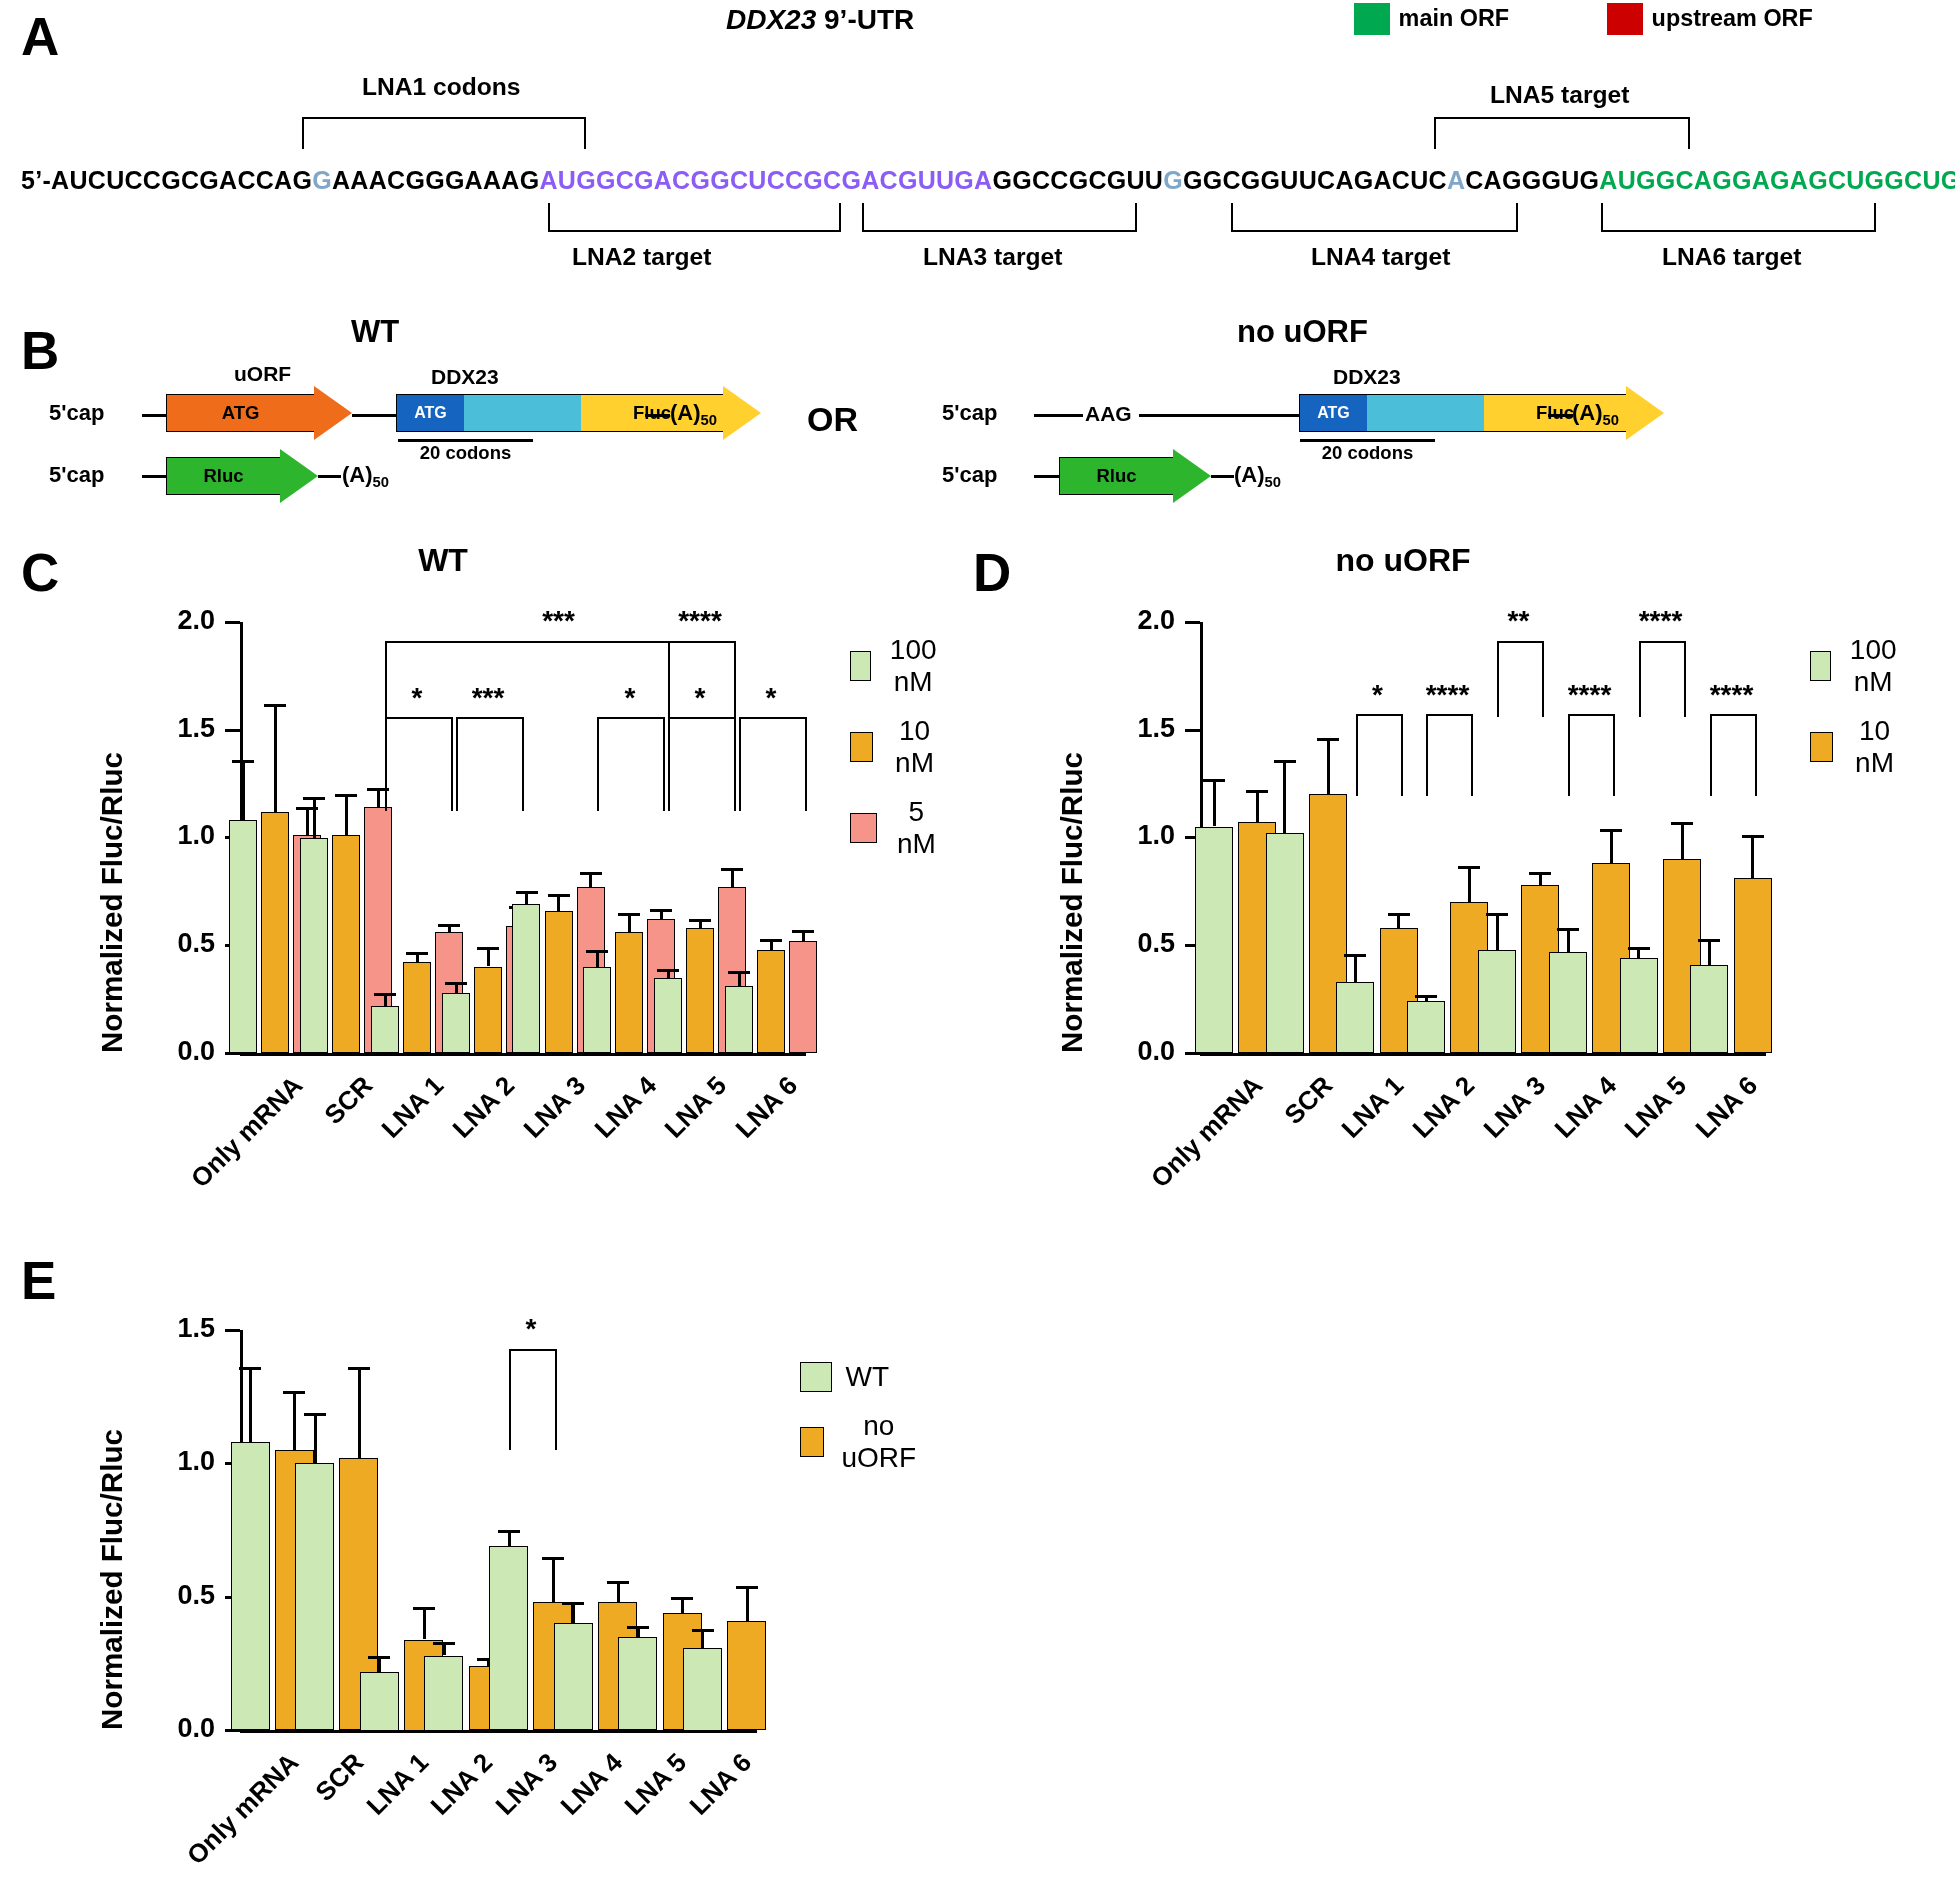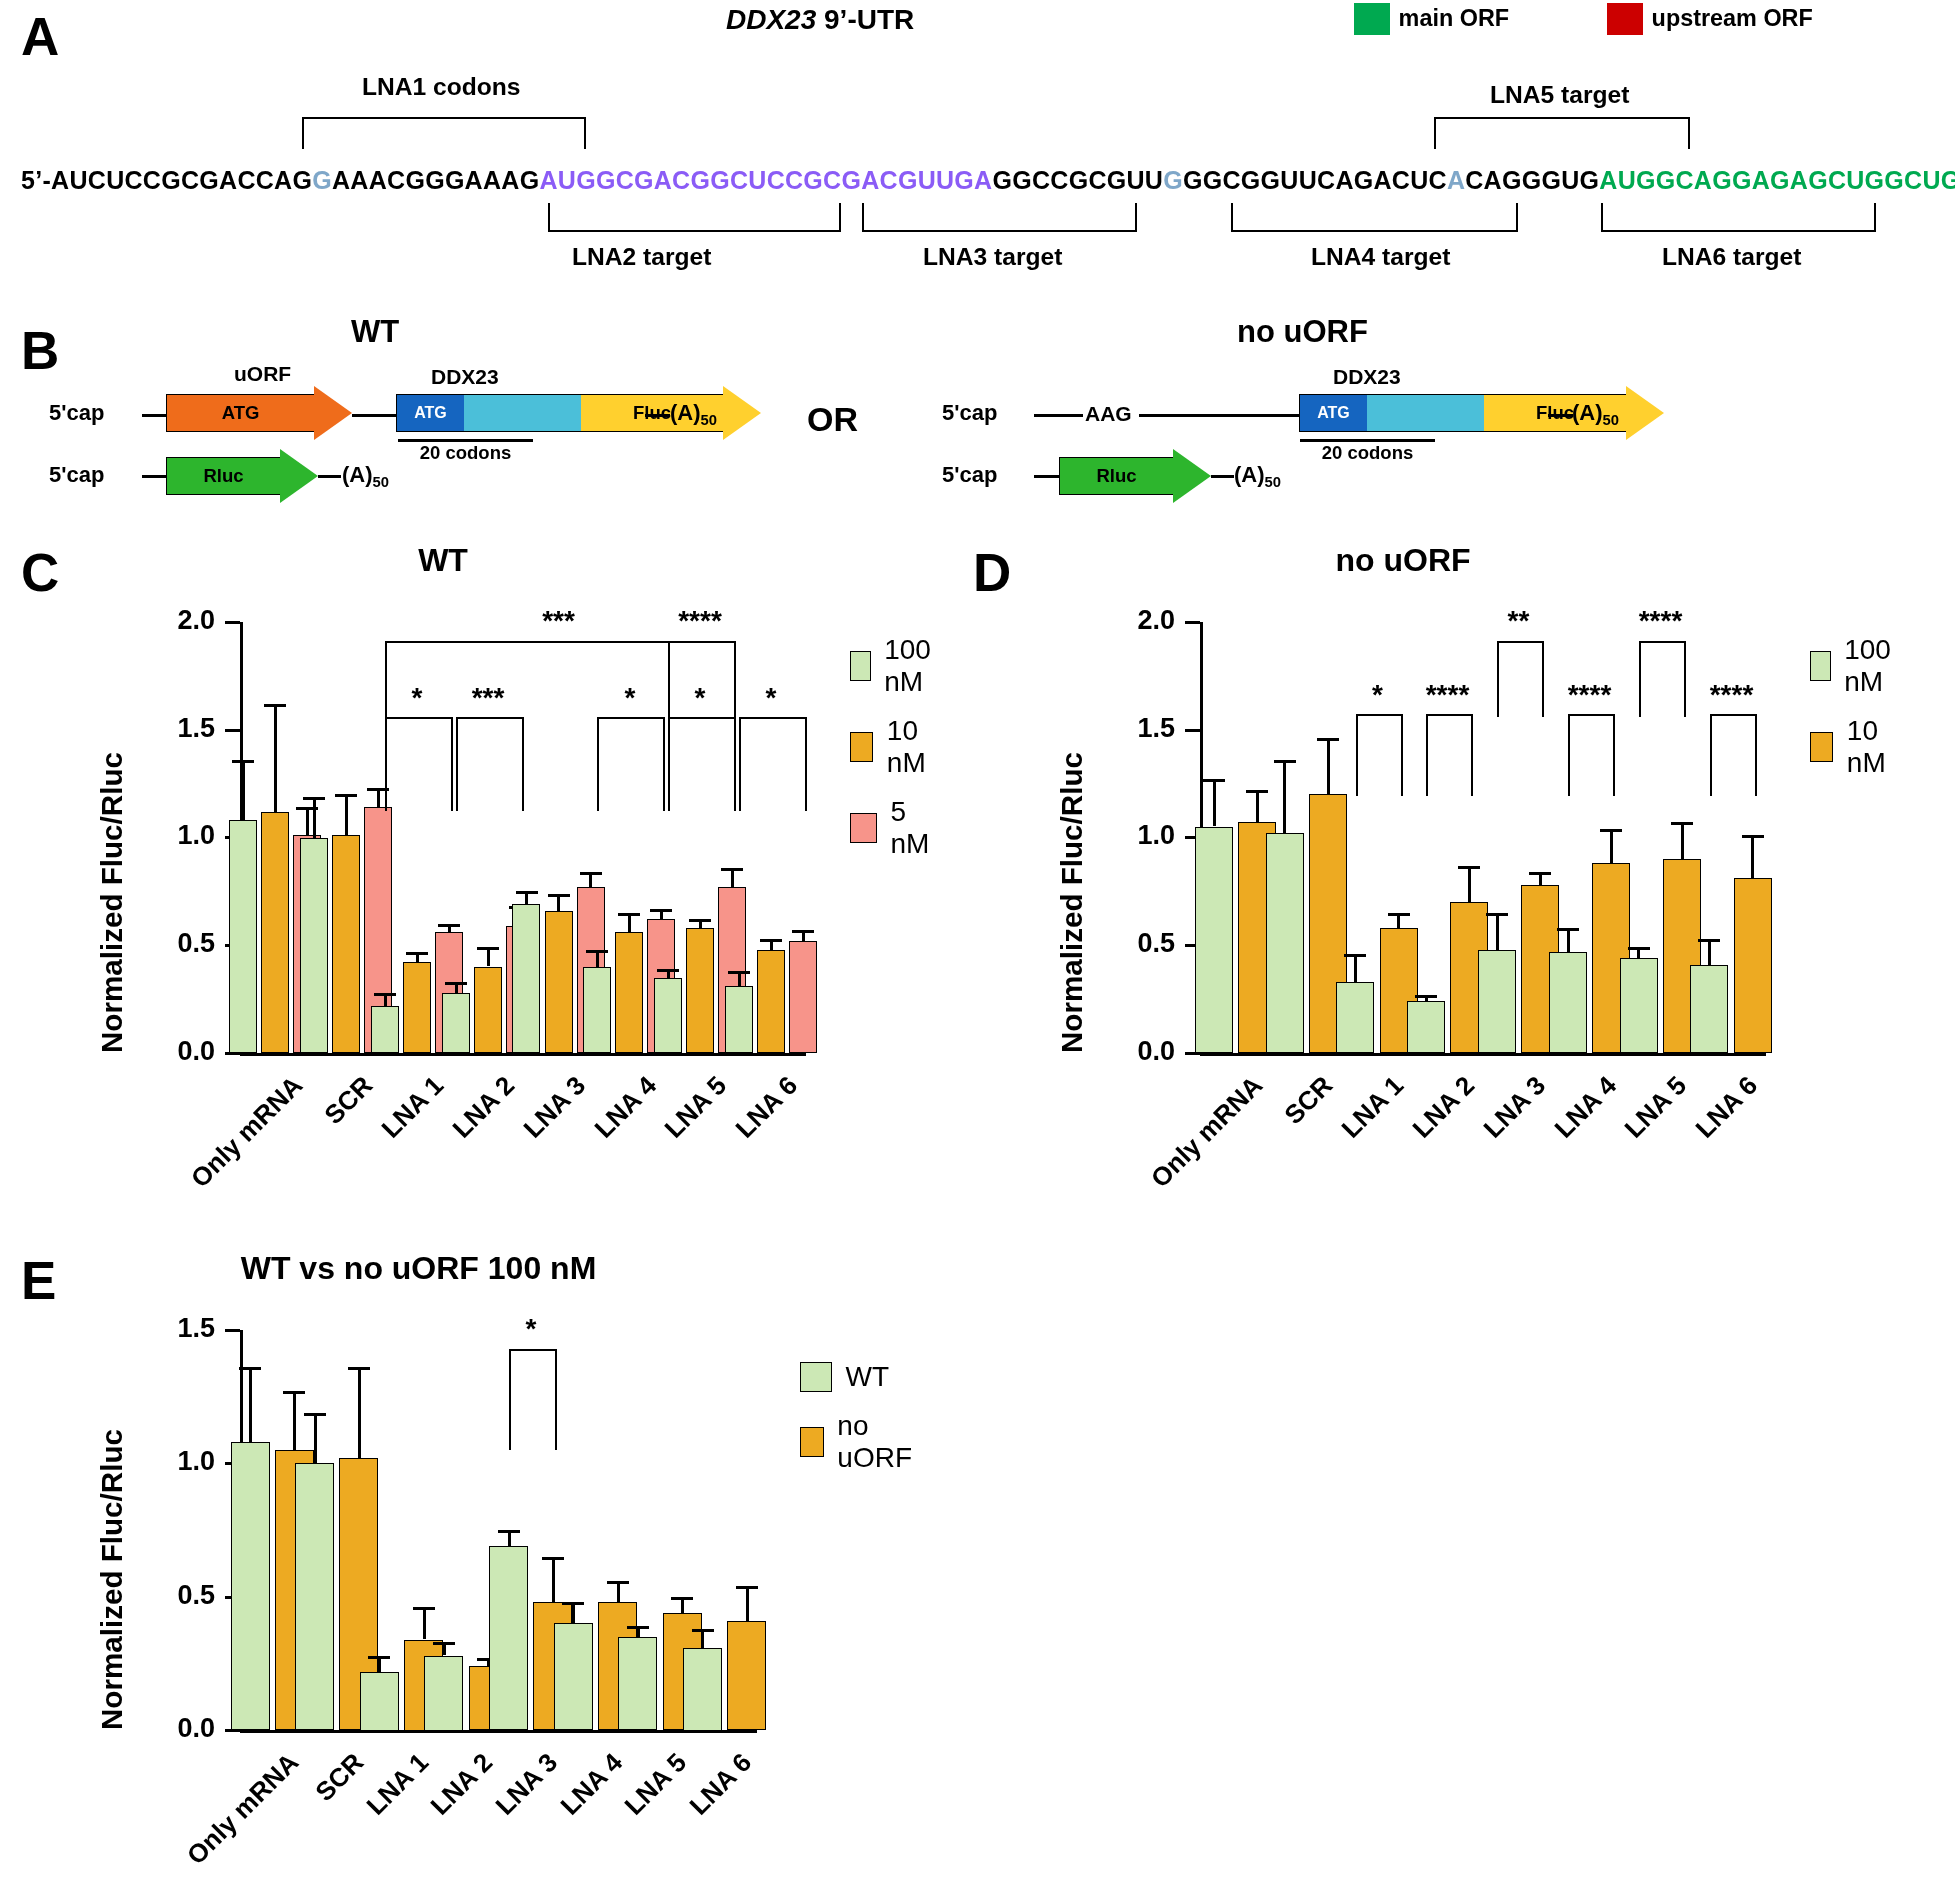--- a/index.html
+++ b/index.html
@@ -61,21 +61,21 @@
   .tick{position:absolute;background:#000;height:3.1px;width:14.8px;}
   .ticklbl{position:absolute;font-size:27px;font-weight:bold;text-align:right;}
   .ylabel{position:absolute;font-size:29.6px;font-weight:bold;transform-origin:0 0;transform:rotate(-90deg);white-space:nowrap;}
   .bar{position:absolute;border:1.8px solid #000;box-sizing:border-box;}
   .errbar{position:absolute;width:2.5px;background:#000;}
   .errcap{position:absolute;height:2.5px;background:#000;}
   .catlbl{position:absolute;font-size:26px;font-weight:bold;white-space:nowrap;transform-origin:100% 0;transform:rotate(-45deg);text-align:right;}
   .legendbox{position:absolute;}
   .legendbox .row{display:flex;align-items:center;gap:13.5px;margin-bottom:17px;}
   .legendbox .sw{width:32px;height:29.6px;border:1.8px solid #000;box-sizing:border-box;}
-  .legendbox .lb{font-size:28px;}
+  .legendbox .lb{font-size:28px;text-align:center;}
   .sig{position:absolute;font-size:28px;font-weight:bold;text-align:center;}
   .sigline{position:absolute;border-top:2.5px solid #000;border-left:2.5px solid #000;border-right:2.5px solid #000;}
 </style>
 </head>
 <body>
 
 <div id="panelA">
   <div class="panel-letter" style="left:21px;top:6.2px;">A</div>
   <div class="title">
     <i>DDX23</i><span> 9’-UTR</span>
@@ -398,21 +398,20 @@
     <div class="sigline" style="left: 386px; top: 172px; width: 43px; height: 80px;"></div>
     <div class="sig" style="left: 349px; top: 137px; width: 117px;">****</div>
     <div class="sigline" style="left: 528px; top: 172px; width: 43px; height: 80px;"></div>
     <div class="sig" style="left: 491px; top: 137px; width: 117px;">****</div>
     <div class="sigline" style="left: 670px; top: 172px; width: 43px; height: 80px;"></div>
     <div class="sig" style="left: 633px; top: 137px; width: 117px;">****</div>
   </div>
 
 <div class="panel-letter" style="left:21px;top:1250px;">E</div>
 <div id="chartE" class="chart" style="left:80px;top:1250px;width:819px;height:616px;">
-    <div class="ctitle" style="top: 0px; left: 0px; width: 677px;">WT vs no uORF 100 nM</div>
     <div class="axis-y" style="left: 160px; top: 80px; height: 400px;"></div>
     <div class="axis-x" style="left: 160px; top: 480px; width: 517px;"></div>
     <div class="tick" style="left: 145px; top: 479px;"></div>
     <div class="ticklbl" style="left: 43px; top: 463px; width: 92px;">0.0</div>
     <div class="tick" style="left: 145px; top: 346px;"></div>
     <div class="ticklbl" style="left: 43px; top: 330px; width: 92px;">0.5</div>
     <div class="tick" style="left: 145px; top: 212px;"></div>
     <div class="ticklbl" style="left: 43px; top: 196px; width: 92px;">1.0</div>
     <div class="tick" style="left: 145px; top: 79px;"></div>
     <div class="ticklbl" style="left: 43px; top: 63px; width: 92px;">1.5</div>

